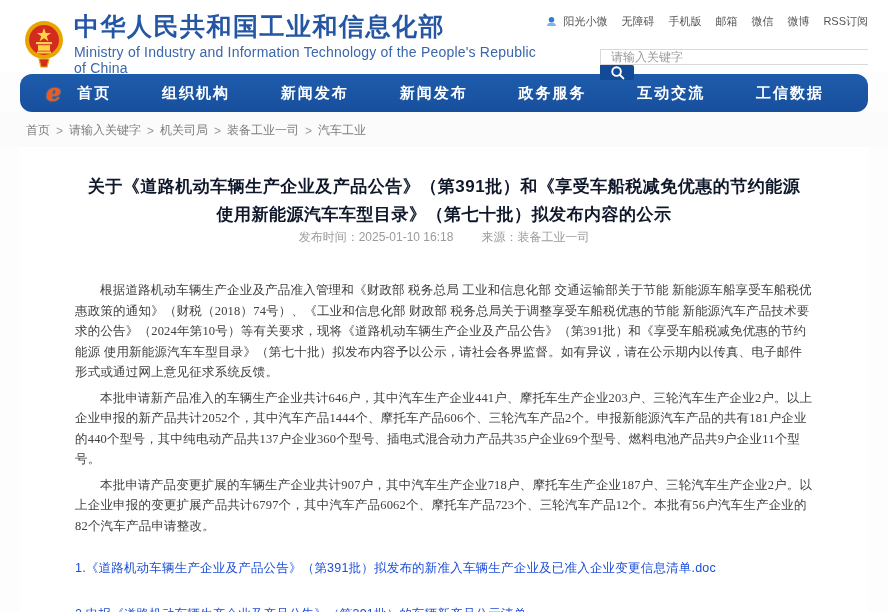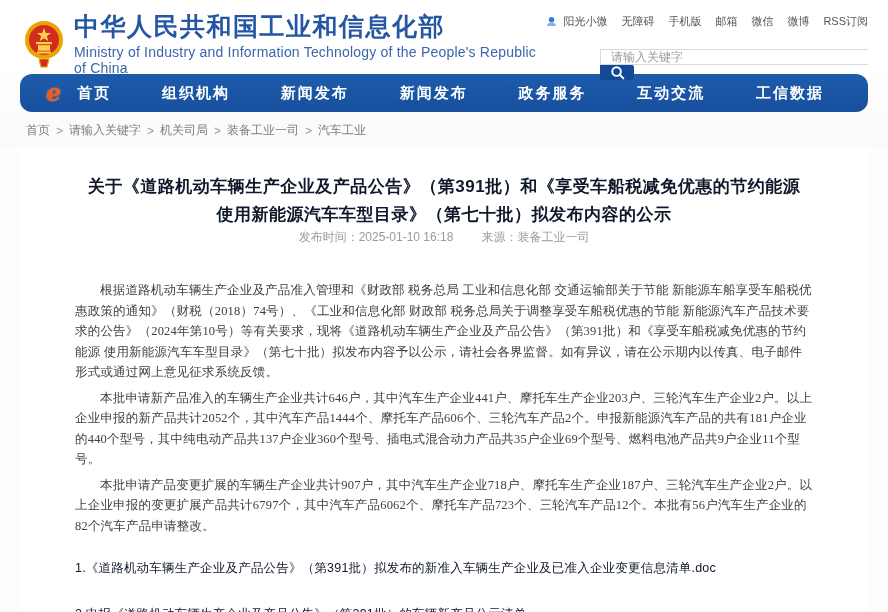--- a/index.html
+++ b/index.html
@@ -45,21 +45,21 @@
   
   .content { margin:0 20px; padding:26px 55px 0; background:#ffffff; }
   .article-title { font-size:17px; font-weight:bold; color:#0f172a; text-align:center;
     line-height:28px; padding:0 12px; letter-spacing:.5px; }
   .article-meta { text-align:center; font-size:12px; color:#9b9b9b; margin-top:0; }
   .article-meta .src-label { margin-left:28px; }
   .article-body { margin-top:34px; font-size:12.5px; color:#404040; line-height:20.5px;font-family:Liberation Serif, serif; }
   .article-body p { text-indent:2em; margin-bottom:5px; letter-spacing:.2px; }
   .attachments { margin-top:14px; font-size:12.5px; color:#3a3a3a; }
   .attach-label { text-indent:2em; line-height:24px; }
-  .attach-item { display:block; line-height:25.5px; color:#0f172a; text-decoration:none;
+  .attach-item { display:block; line-height:25.5px; color:#1d4ed8; text-decoration:none;
     cursor:pointer; letter-spacing:.2px;margin-top:20px; }
 </style>
 </head>
 <body>
 
 <header class="top-header">
   <div class="brand">
     <svg class="emblem" viewBox="0 0 40 48" xmlns="http://www.w3.org/2000/svg">
       <circle cx="20" cy="20" r="19" fill="#e8a500"></circle>
       <circle cx="20" cy="20" r="15" fill="#d42b1f"></circle>

